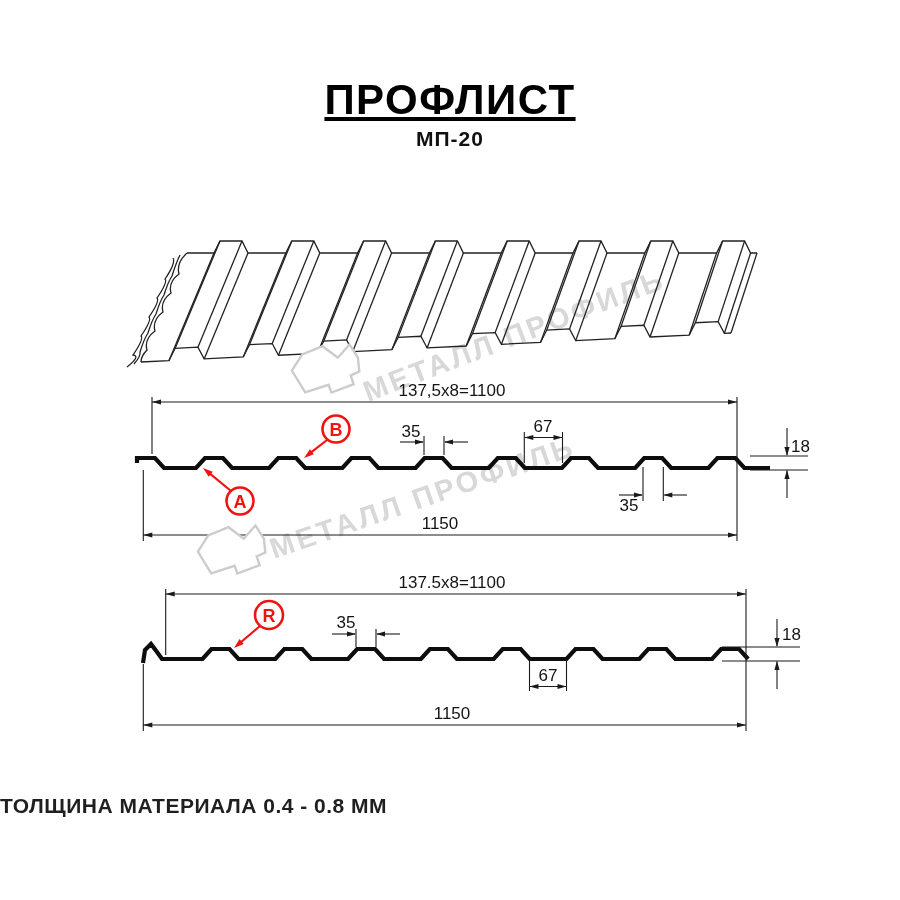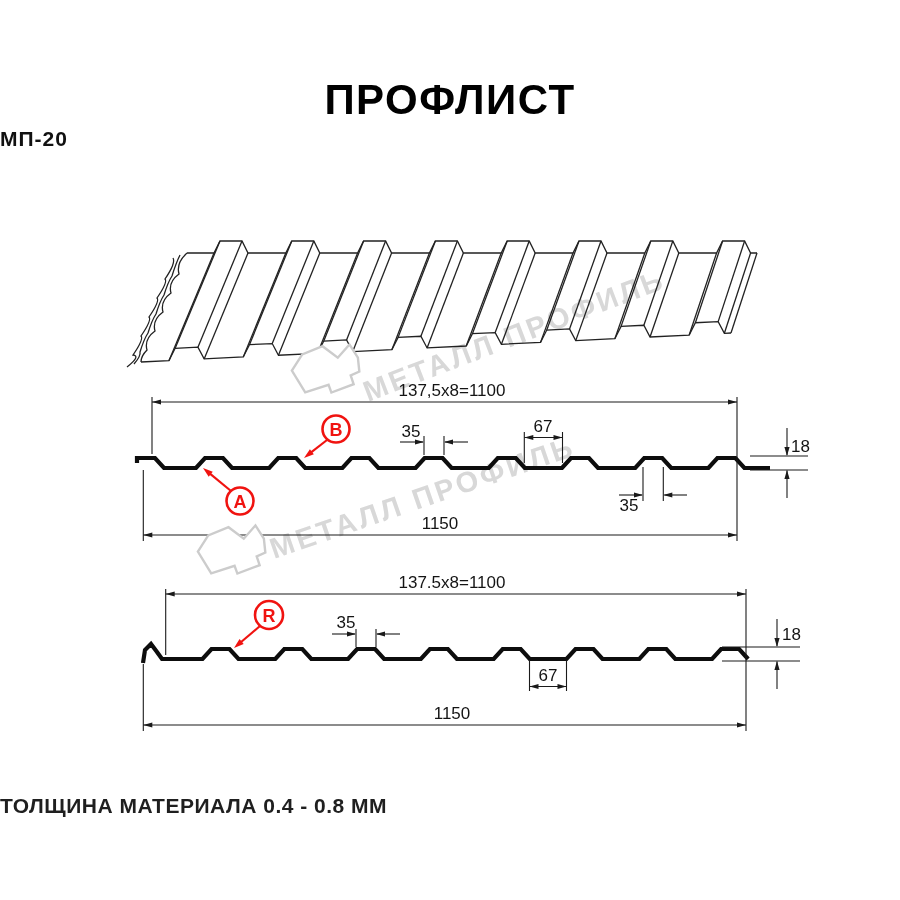--- a/index.html
+++ b/index.html
@@ -1,20 +1,20 @@
 <!DOCTYPE html>
 <html><head>
 <meta charset="utf-8">
 <style>
   html,body{margin:0;padding:0;background:#ffffff;}
   .stage{position:relative;width:900px;height:900px;background:#ffffff;overflow:hidden;
          font-family:"Liberation Sans", sans-serif;}
   .title{position:absolute;top:76px;left:0;width:900px;text-align:center;
-         font-size:42px;font-weight:700;letter-spacing:1.5px;color:#000;}
-  .subtitle{position:absolute;top:127px;left:0;width:900px;
+         font-size:42px;font-weight:700;letter-spacing:1.5px;color:#000;text-decoration:underline;}
+  .subtitle{position:absolute;top:127px;left:0;width:900px;text-align:center;
          font-size:21px;font-weight:600;letter-spacing:1px;color:#111;}
   .footer{position:absolute;top:794px;left:0;width:900px;text-align:left;
          font-size:21px;font-weight:600;letter-spacing:.5px;color:#1f1f1f;}
   svg{position:absolute;top:0;left:0;}
   .dim{font-family:"Liberation Sans",sans-serif;font-size:17px;fill:#141414;}
   .mk{font-family:"Liberation Sans",sans-serif;font-size:18px;font-weight:700;}
   .wm{font-family:"Liberation Sans",sans-serif;font-size:29px;font-weight:700;
       letter-spacing:3px;}
 </style>
 </head>

